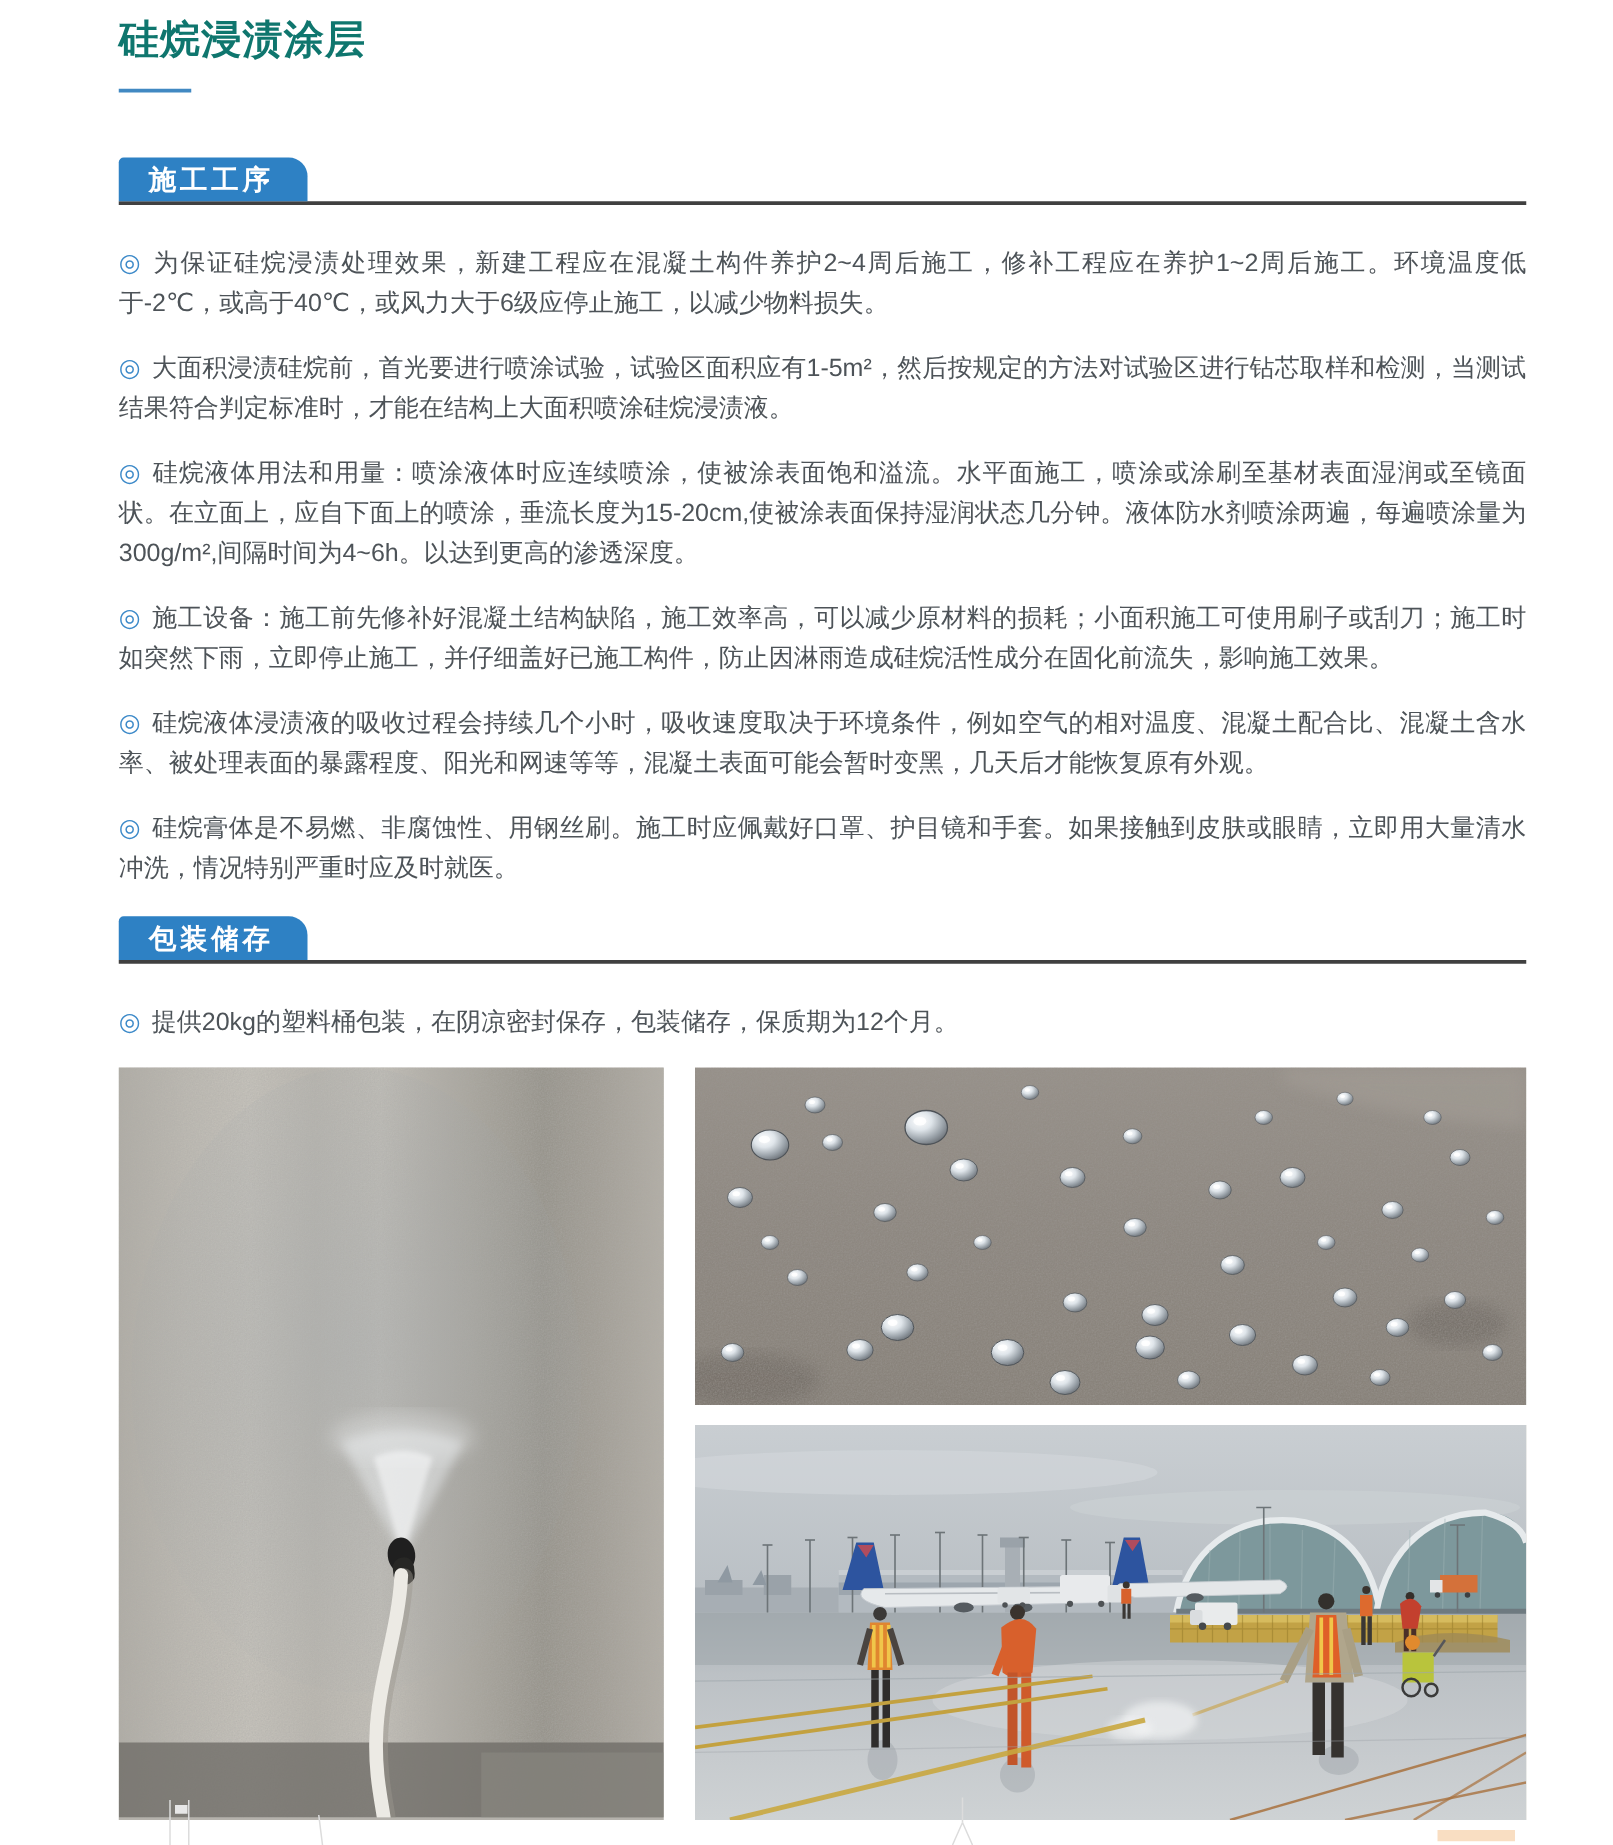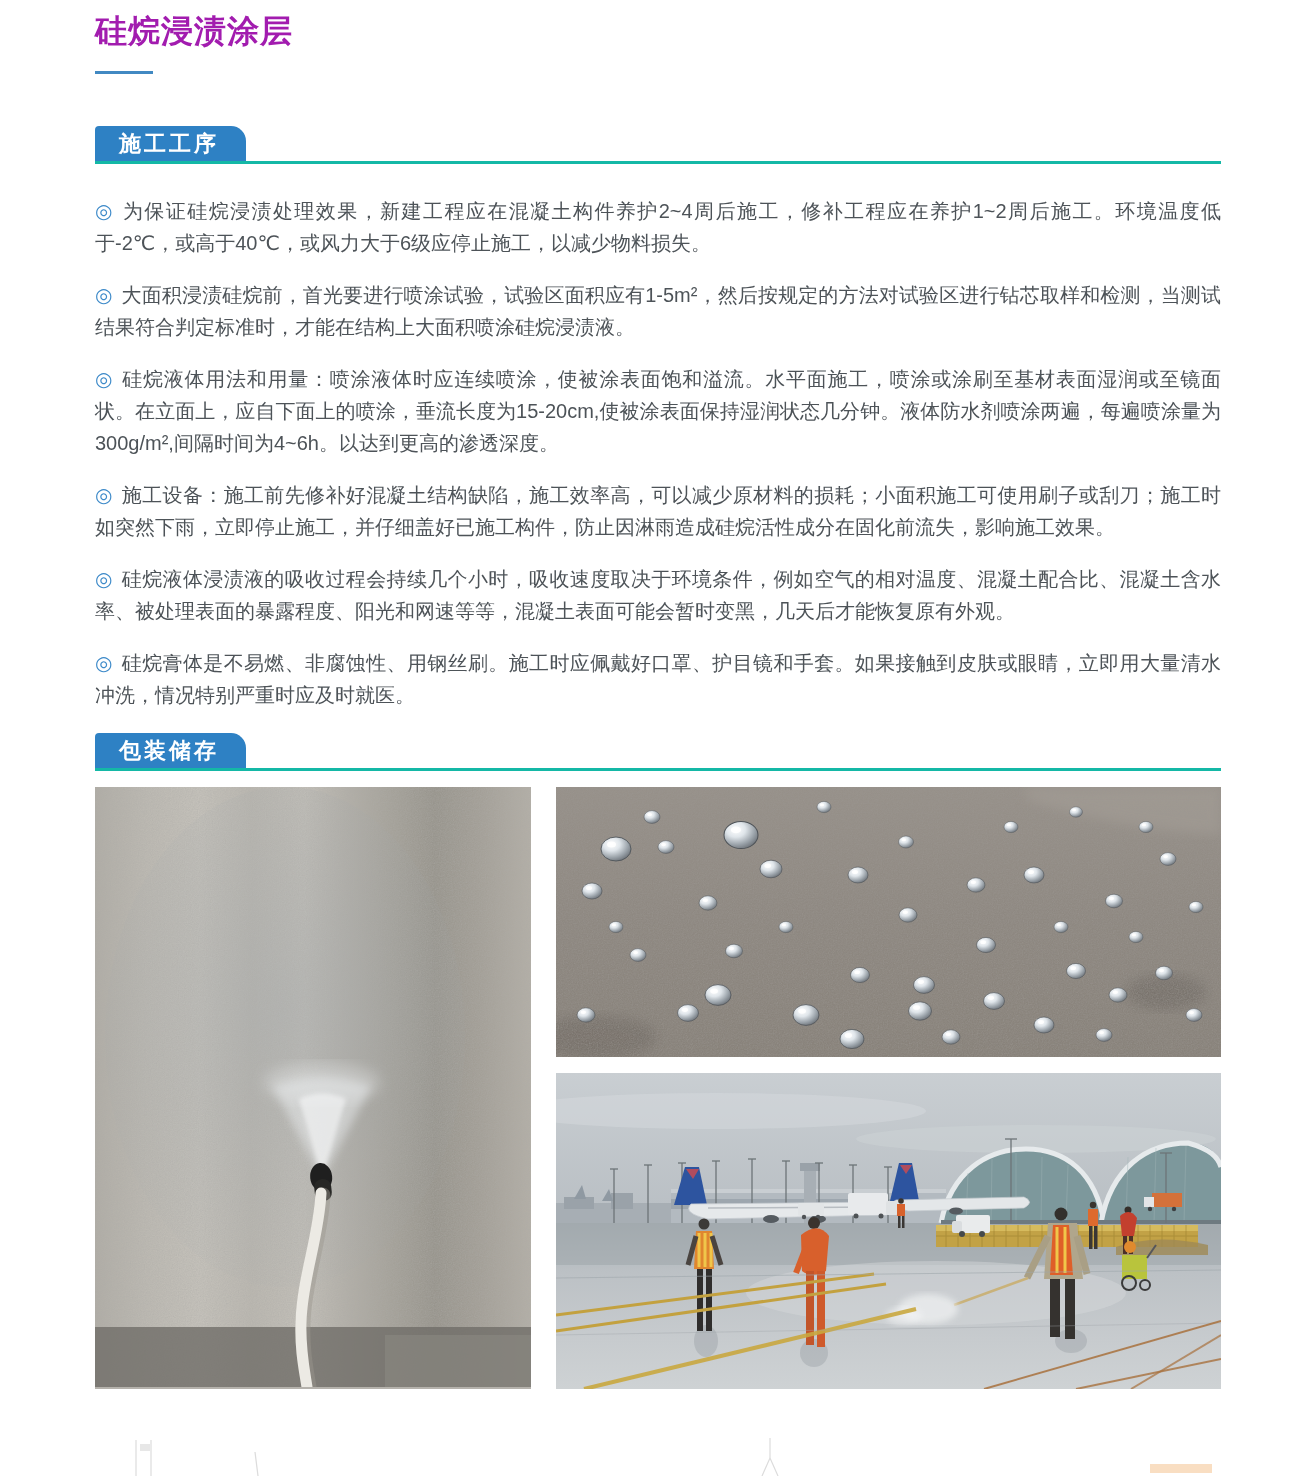--- a/index.html
+++ b/index.html
@@ -1,24 +1,24 @@
 <!DOCTYPE html>
 <html><head>
 <meta charset="utf-8">
 <style>
   html,body{margin:0;padding:0;background:#ffffff;}
   .page{position:relative;width:1290px;height:1476px;background:#ffffff;overflow:hidden;
         font-family:"Liberation Sans","DejaVu Sans",sans-serif;}
   .content{position:absolute;left:95px;top:0;width:1126px;}
   .page-title{margin:0;padding-top:13px;font-size:32px;line-height:37px;font-weight:700;
-              color:#a21caf;letter-spacing:1px;}
+              color:#0f766e;letter-spacing:1px;}
   .title-underline{margin-top:21px;width:58px;height:3px;background:#4189c2;}
   .section-1{margin-top:52px;}
   .section-2{margin-top:22px;}
-  .section-head{border-bottom:3px solid #14b8a6;}
+  .section-head{border-bottom:3px solid #404040;}
   .section-tab{display:inline-block;background:#2e81c4;color:#ffffff;font-weight:700;
                font-size:22px;line-height:35px;padding:0 27px 0 24px;
                border-radius:4px 15px 0 0;letter-spacing:3px;}
   .bullets{padding-top:11px;}
   .bullet{font-size:20px;line-height:32px;color:#4d5358;text-align:justify;}
   .bullet-mark{color:#3d8ac9;margin-right:9px;}
   .photos{margin-top:16px;display:flex;gap:25px;}
   .photo{display:block;overflow:hidden;background:#b5b2ac;}
   .photo svg{display:block;}
   .photo-col{display:flex;flex-direction:column;gap:16px;width:665px;}
@@ -52,20 +52,24 @@
           <p class="bullet"><span class="bullet-mark">◎</span><span>硅烷液体浸渍液的吸收过程会持续几个小时，吸收速度取决于环境条件，例如空气的相对温度、混凝土配合比、混凝土含水率、被处理表面的暴露程度、阳光和网速等等，混凝土表面可能会暂时变黑，几天后才能恢复原有外观。</span></p>
 
           <p class="bullet"><span class="bullet-mark">◎</span><span>硅烷膏体是不易燃、非腐蚀性、用钢丝刷。施工时应佩戴好口罩、护目镜和手套。如果接触到皮肤或眼睛，立即用大量清水冲洗，情况特别严重时应及时就医。</span></p>
         </div>
     </section>
 
     <section class="section-2">
       <div class="section-head">
         <span class="section-tab">包装储存</span>
       </div>
+      <div class="bullets">
+
+          <p class="bullet"><span class="bullet-mark">◎</span><span>提供20kg的塑料桶包装，在阴凉密封保存，包装储存，保质期为12个月。</span></p>
+        </div>
     </section>
 
     <div class="photos">
 
       <div class="photo photo-left">
         <svg viewBox="0 0 436 600" width="436" height="600">
           <defs>
             <linearGradient id="p1b" x1="0" y1="0" x2="1" y2="0">
               <stop offset="0" stop-color="#b0ada6"></stop>
                 <stop offset=".12" stop-color="#bcb9b2"></stop>

